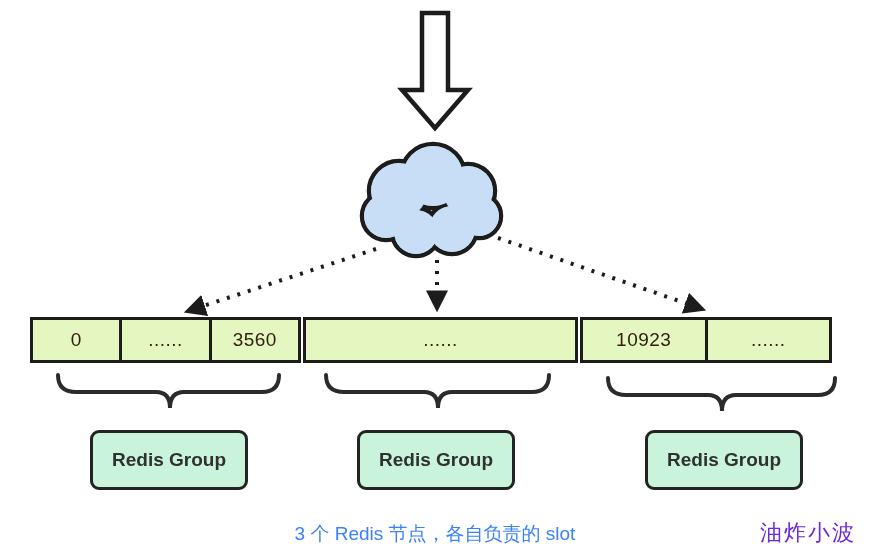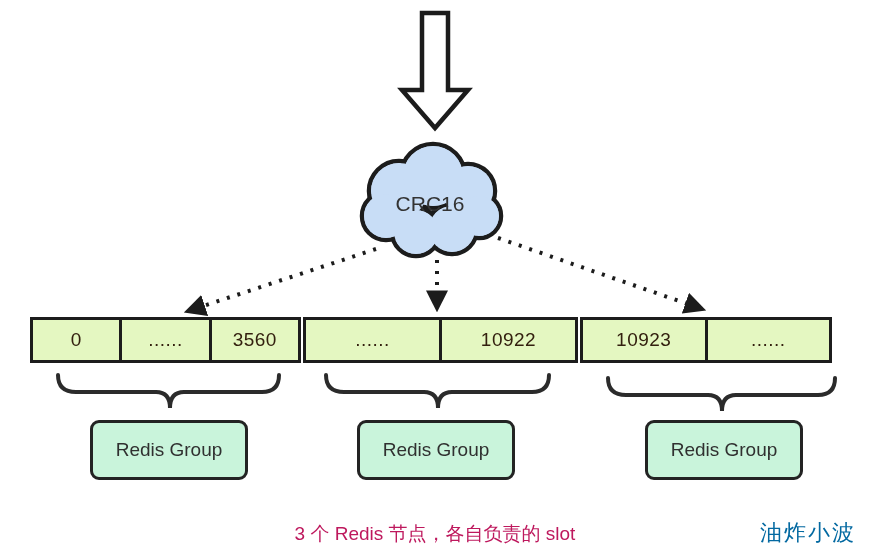--- a/index.html
+++ b/index.html
@@ -41,49 +41,50 @@
     top: 192px;
     width: 140px;
     text-align: center;
     font-size: 21px;
     color: #333333;
   }
 
   
   .redis-box {
     position: absolute;
-    top: 420px;
+    top: 430px;
     width: 158px;
     height: 60px;
     background: #c9f4db;
     border: 3px solid #232323;
     border-radius: 9px;
     box-sizing: border-box;
     display: flex;
     align-items: center;
     justify-content: center;
     font-size: 19px;
     color: #303030;
+    font-weight: bold;
   }
 
   .caption {
     position: absolute;
     left: 0;
     top: 521px;
     width: 870px;
     text-align: center;
     font-size: 19px;
-    color: #be185d;
+    color: #3b82f6;
   }
   .watermark {
     position: absolute;
     right: 14px;
     top: 518px;
     font-size: 22px;
-    color: #0369a1;
+    color: #6d28d9;
     letter-spacing: 2px;
   }
   svg { position: absolute; left: 0; top: 0; }
 </style>
 </head>
 <body>
 
 <div id="canvas">
 
   <svg width="870" height="552" viewBox="0 0 870 552">
@@ -128,30 +129,28 @@
       </g>
     </g>
 
     <g stroke="#2b2b2b" stroke-width="4" fill="none" stroke-linecap="round">
       <path d="M58,375 Q58,392 76,392 L156,392 Q170,392 170,408 Q170,392 184,392 L262,392 Q279,392 279,375"></path>
       <path d="M326,375 Q326,392 344,392 L424,392 Q438,392 438,408 Q438,392 452,392 L532,392 Q549,392 549,375"></path>
       <path d="M608,378 Q608,395 626,395 L708,395 Q722,395 722,411 Q722,395 736,395 L818,395 Q835,395 835,378"></path>
     </g>
   </svg>
 
-  <div class="cloud-label">CRC16</div>
 
   <div class="slot-group" style="left:30px;  width:271px;">
     <div class="slot-cell">0</div>
     <div class="slot-cell">......</div>
     <div class="slot-cell">3560</div>
   </div>
   <div class="slot-group" style="left:303px; width:275px;">
     <div class="slot-cell">......</div>
-    <div class="slot-cell">10922</div>
   </div>
   <div class="slot-group" style="left:580px; width:252px;">
     <div class="slot-cell">10923</div>
     <div class="slot-cell">......</div>
   </div>
 
   <div class="redis-box" style="left:90px;">Redis Group</div>
   <div class="redis-box" style="left:357px;">Redis Group</div>
   <div class="redis-box" style="left:645px;">Redis Group</div>
 

